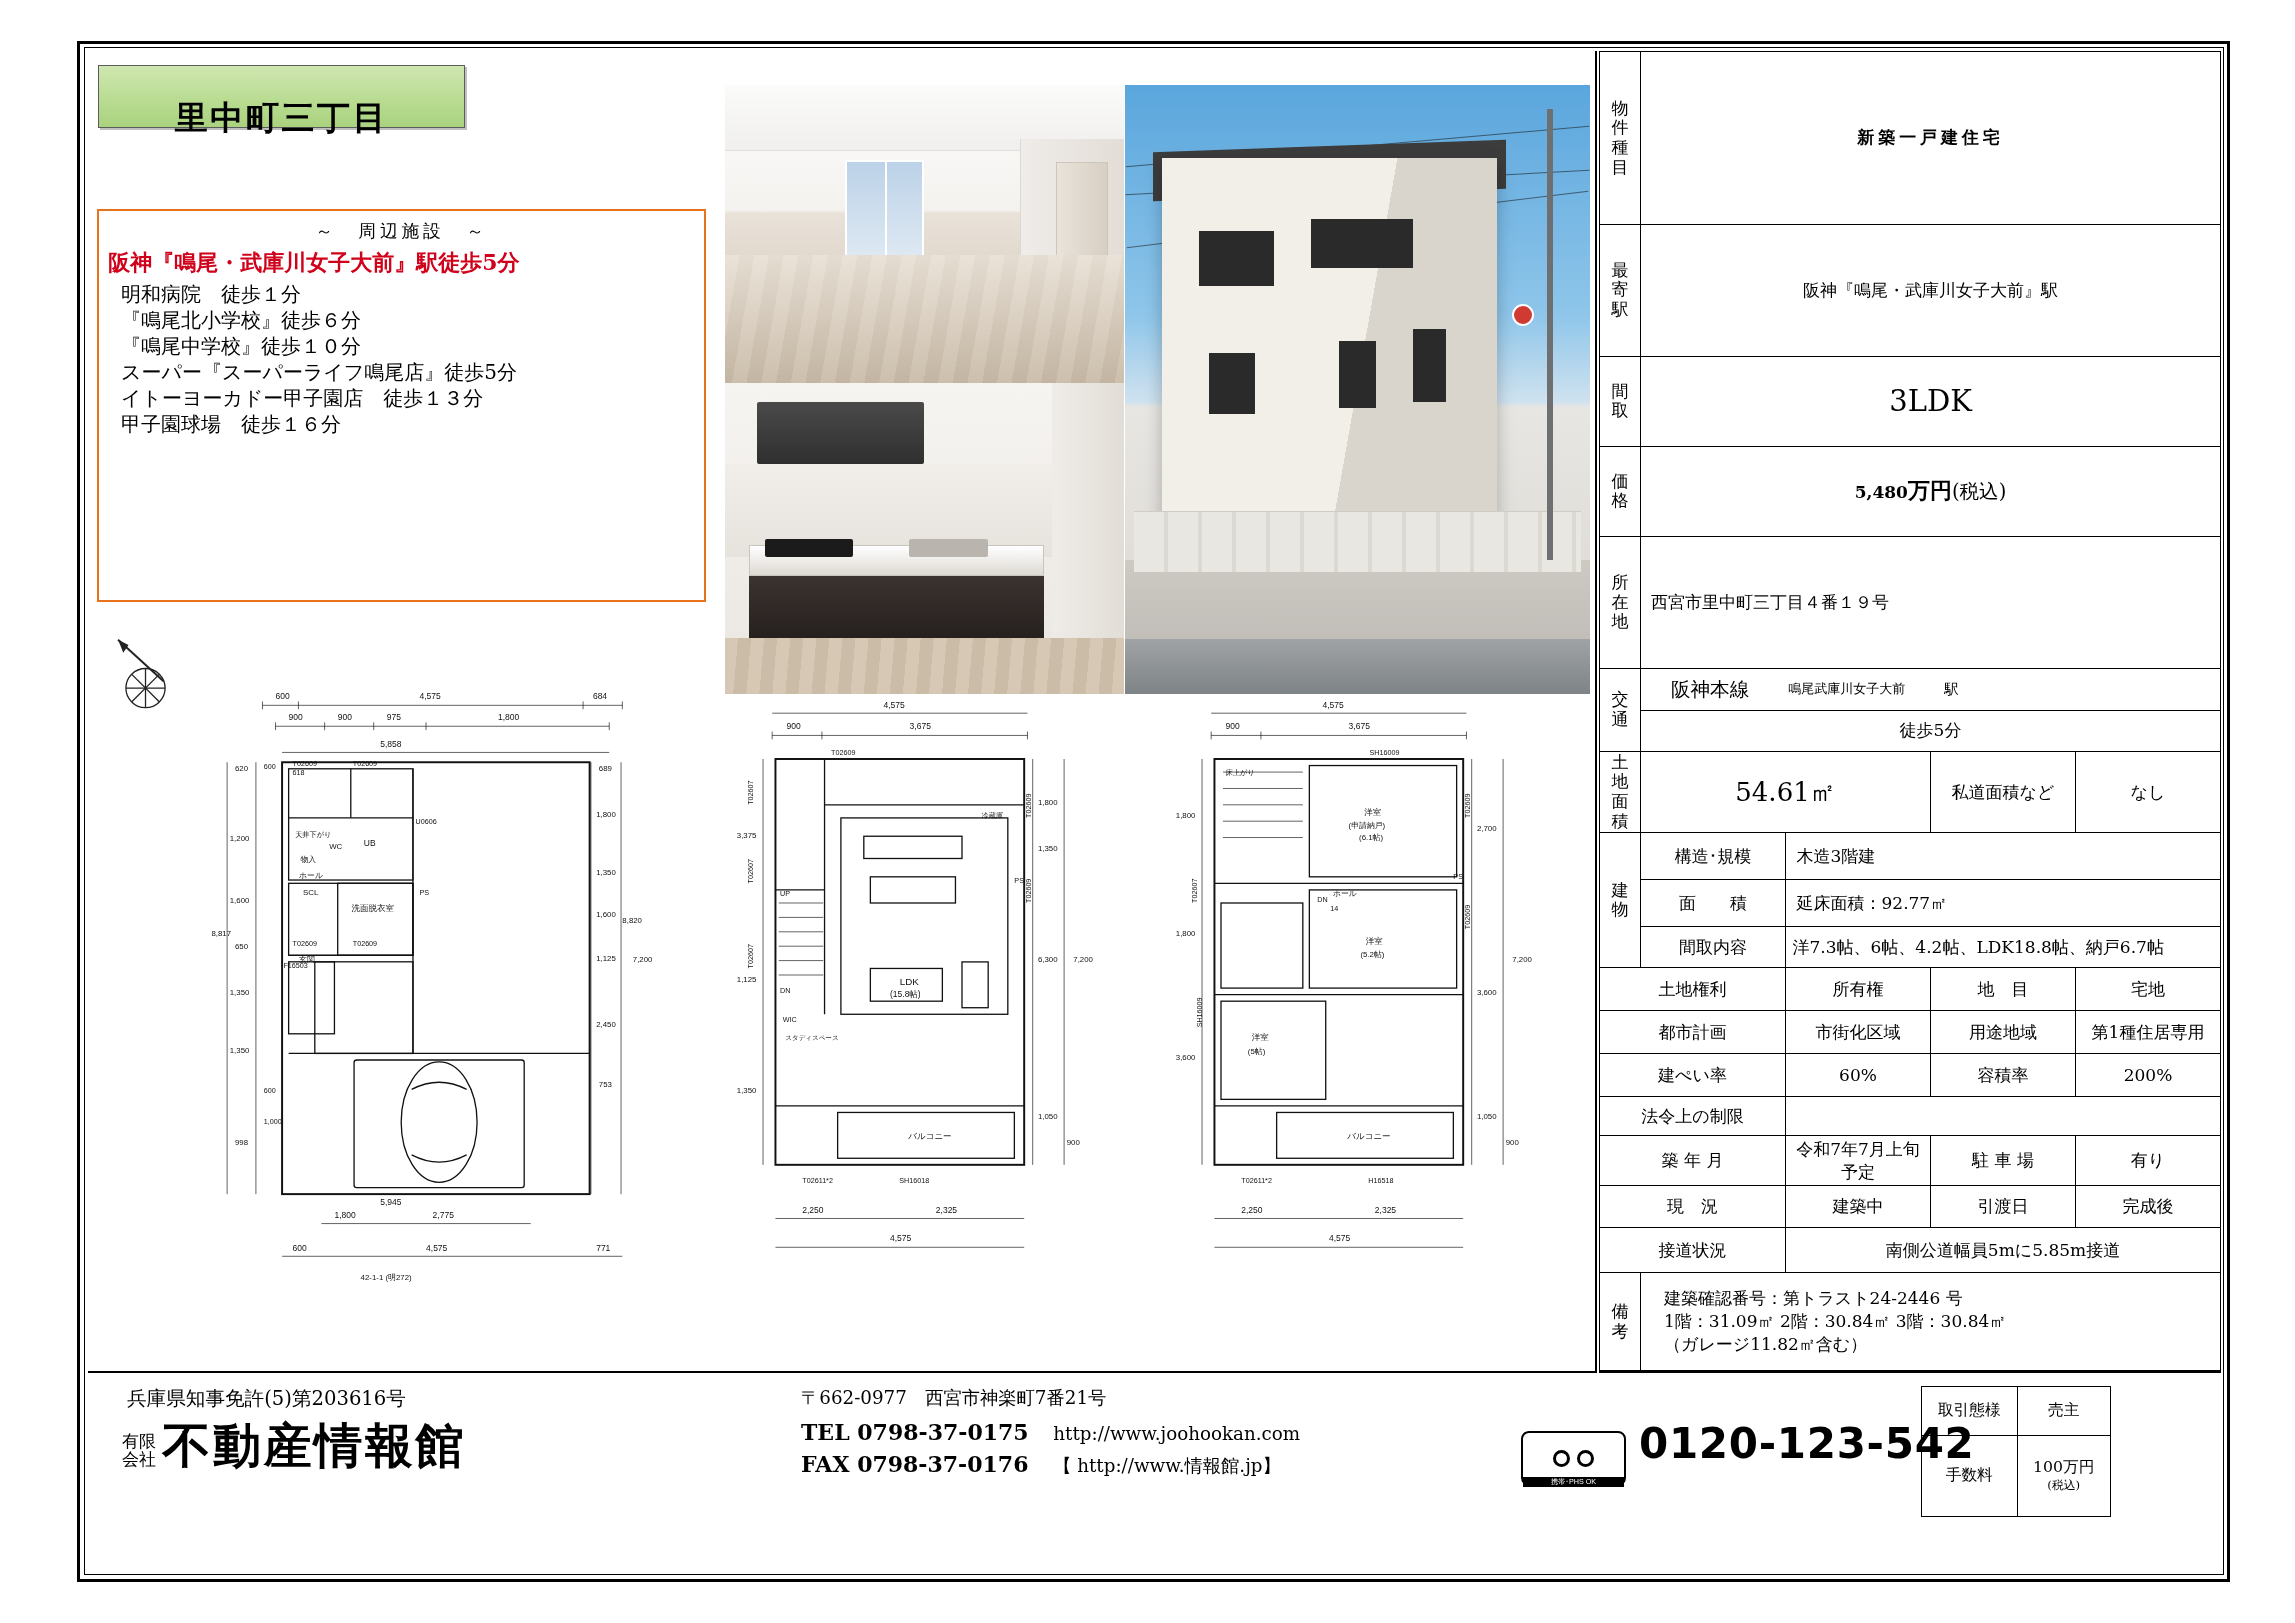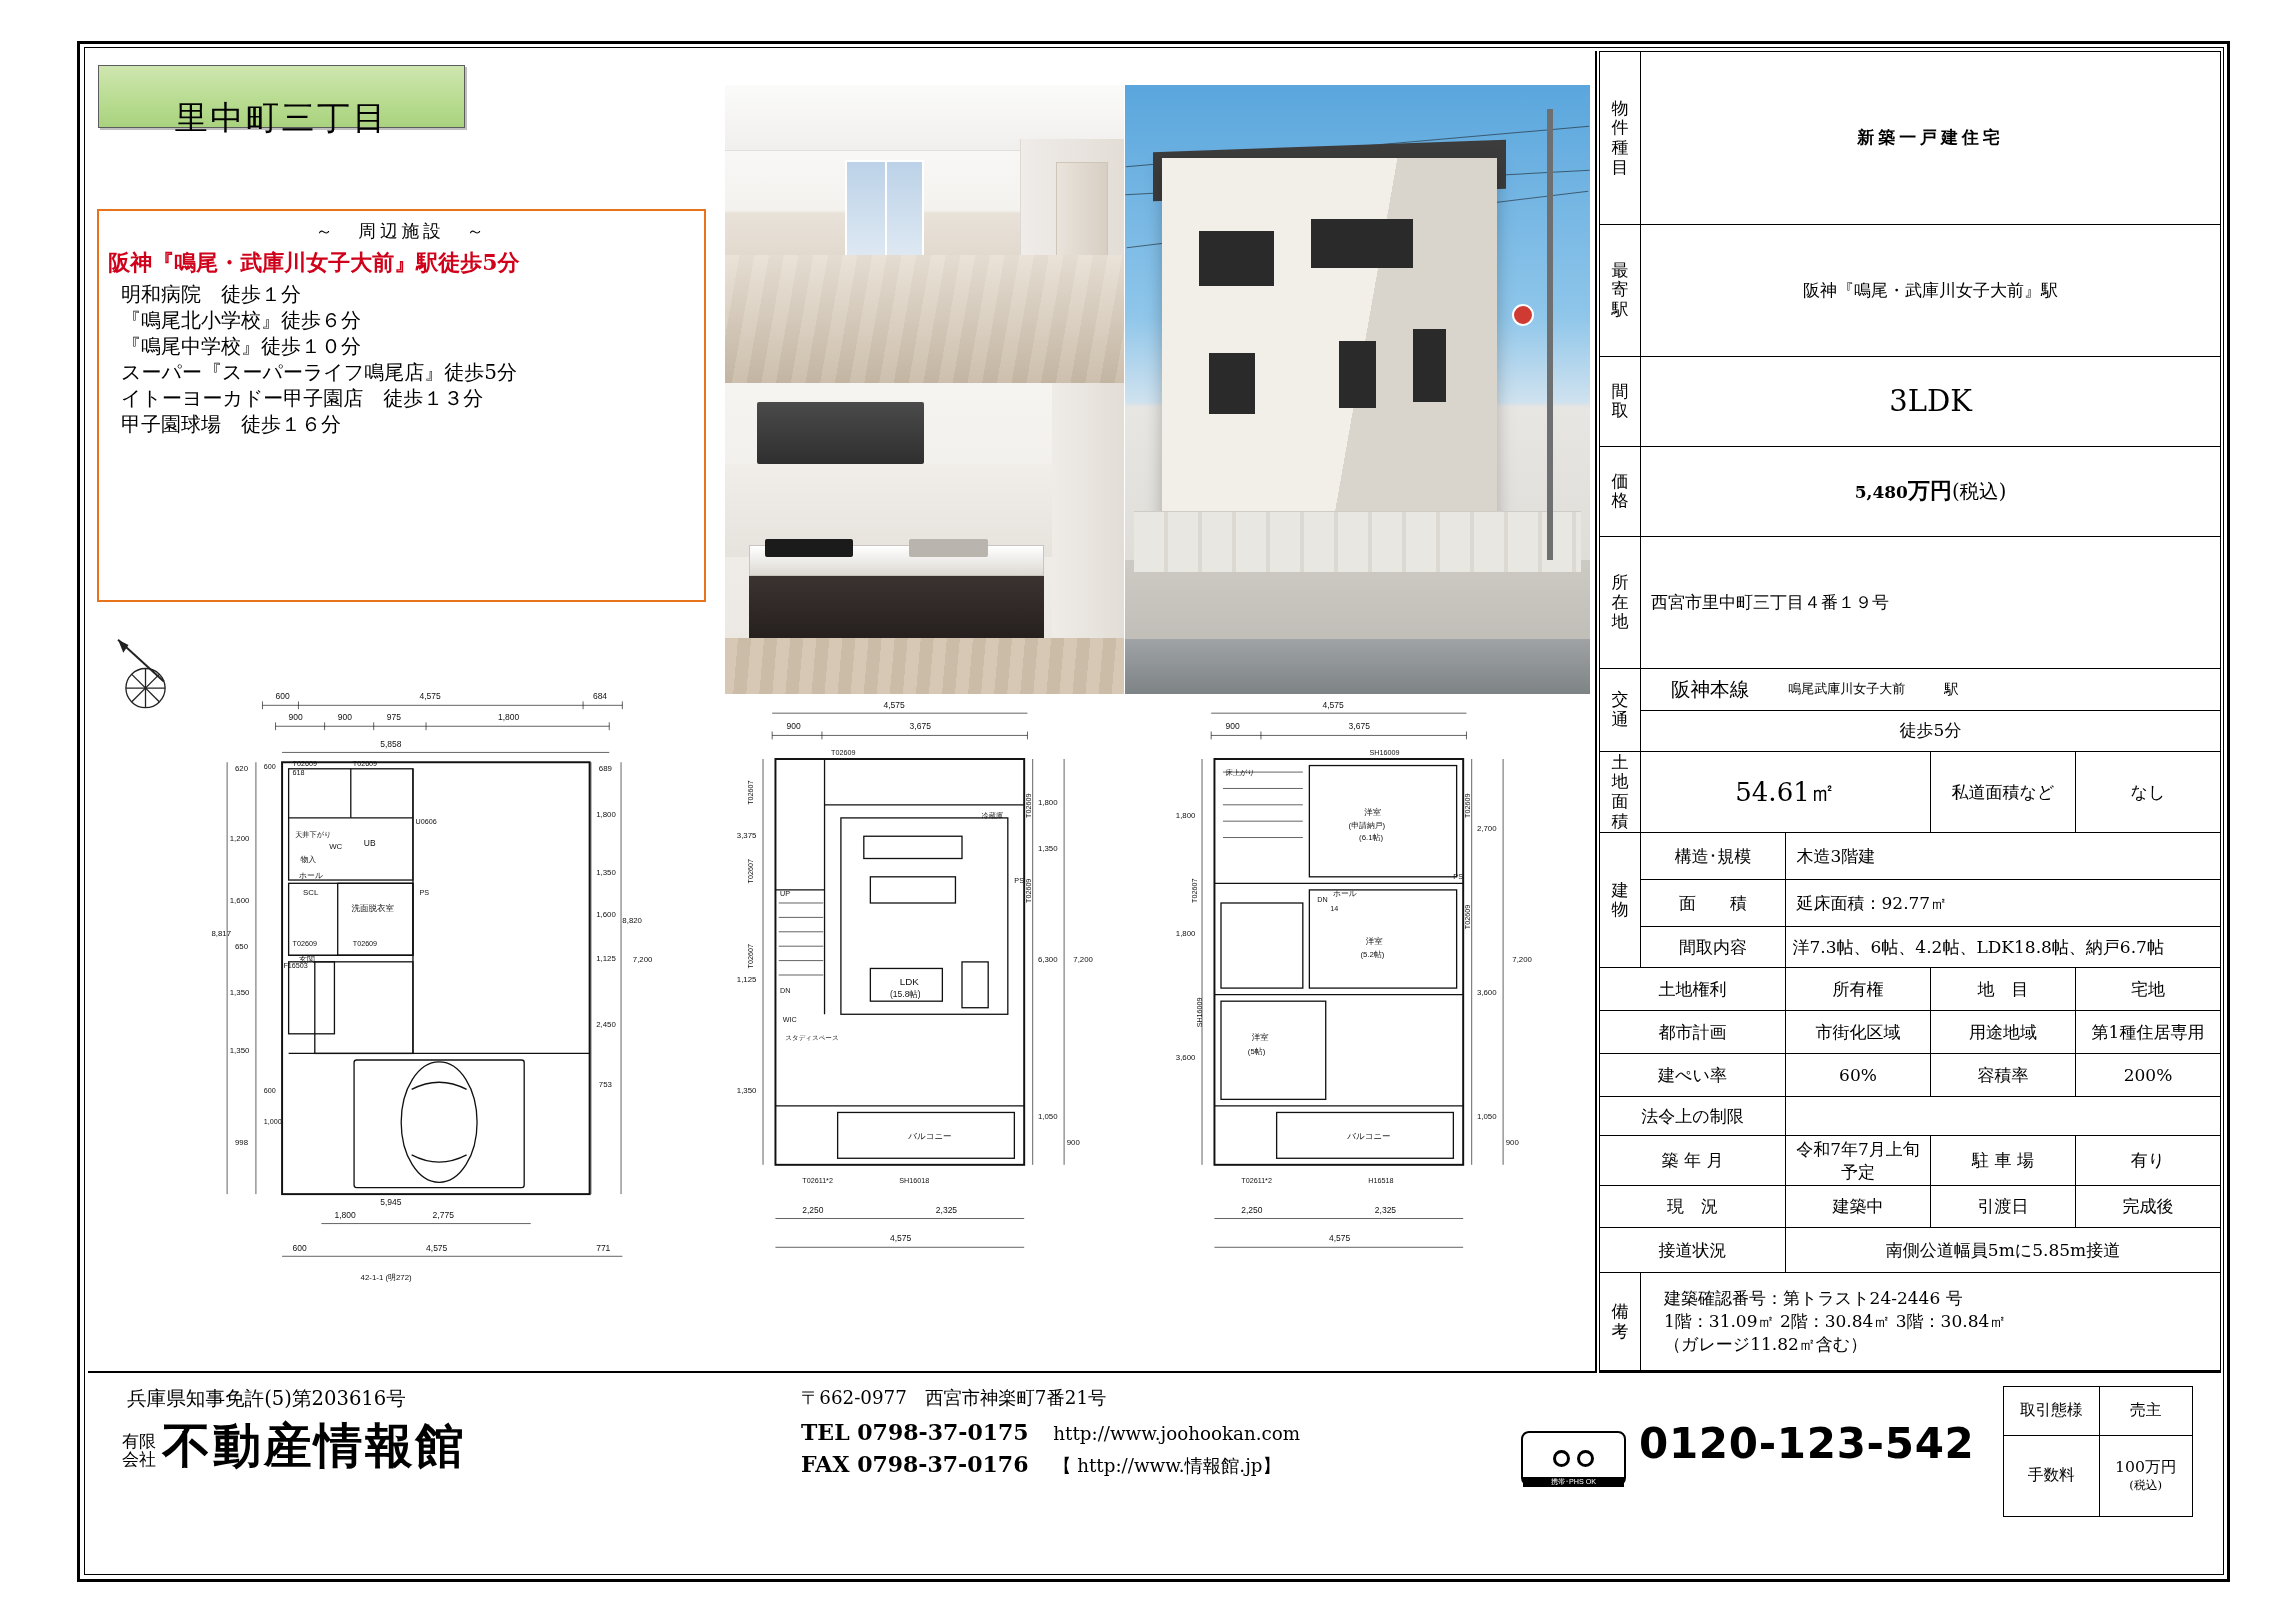--- a/index.html
+++ b/index.html
@@ -34,21 +34,21 @@
 
   .title-badge {
     position:absolute; left:98px; top:65px; width:367px; height:63px;
     background: linear-gradient(#cfe6b0, #b9dc92 55%, #a9d27e);
     border:1.3px solid #5c5c5c;
     display:flex; align-items:center; justify-content:center;
     box-shadow: 2px 2px 0 rgba(0,0,0,0.25);
   }
   .title-badge span {
     font-family:"DejaVu Serif","Liberation Serif", serif;
-    font-weight:normal; font-size:33px; letter-spacing:2.6px;margin-top:44px;
+    font-weight:bold; font-size:33px; letter-spacing:2.6px;margin-top:44px;
   }
 
   .facility-box {
     position:absolute; left:97px; top:209px; width:609px; height:393px;
     border:2.6px solid #e8731b; background:#fff;
   }
   .facility-head {
     text-align:center; font-size:17.7px; margin-top:7.9px; letter-spacing:3.9px;
     font-family:Liberation Serif, serif;
   }
@@ -186,21 +186,21 @@
   .addr-block .tel { font-size:22px; font-weight:bold; margin-top:9.2px; }
   .addr-block .fax { font-size:22px; font-weight:bold; margin-top:6.5px; }
   .addr-block .url { font-size:18.3px; margin-left:17px; font-weight:normal; }
   .phs { position:absolute; left:1433px; top:58px; width:105px; height:55px;
     border:2.6px solid #000; border-radius:7.9px; display:flex; align-items:center; justify-content:center; }
   .phs .dots { display:flex; gap:6.5px; }
   .phs .dots i { display:block; width:17px; height:17px; border:3.3px solid #000; border-radius:50%; }
   .phs .cap { position:absolute; bottom:-2.6px; left:0; width:100%; text-align:center; font-size:7.2px; background:#000; color:#fff; }
   .freedial { position:absolute; left:1551px; top:46px; font-size:42px; font-weight:bold;
     font-family:"DejaVu Sans","Liberation Sans",sans-serif; letter-spacing:0.7px; }
-  .deal-table { position:absolute; left:1915px; top:13px; width:190px; height:131px; }
+  .deal-table { position:absolute; left:1833px; top:13px; width:190px; height:131px; }
   .deal-table table { border-collapse:collapse; width:100%; height:100%; }
   .deal-table td { border:1.3px solid #000; text-align:center; font-size:15.7px;
     font-family:"DejaVu Serif","Liberation Serif", serif; }
 </style>
 </head>
 <body>
 
 <div class="sheet">
 
   <div class="outer-frame"></div>

